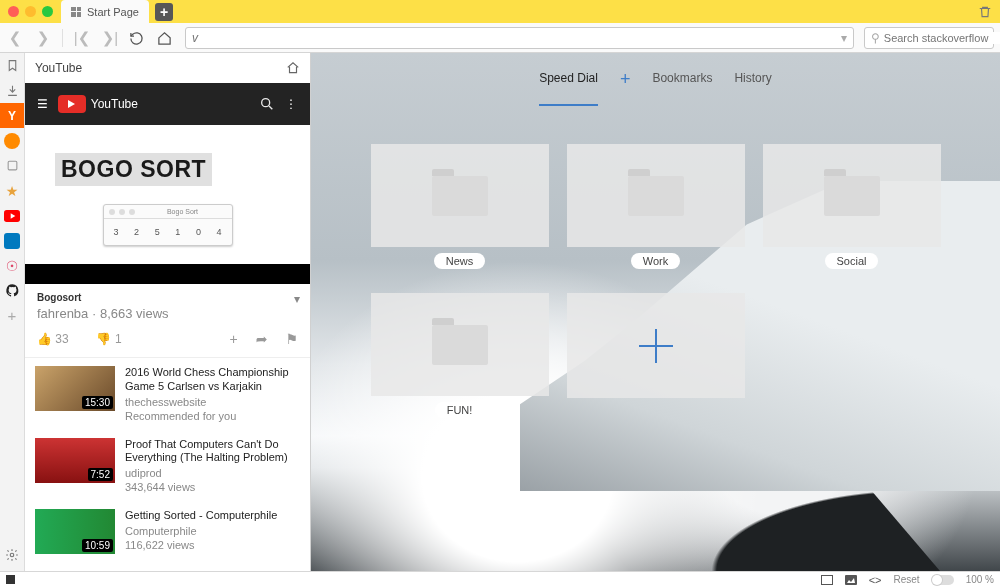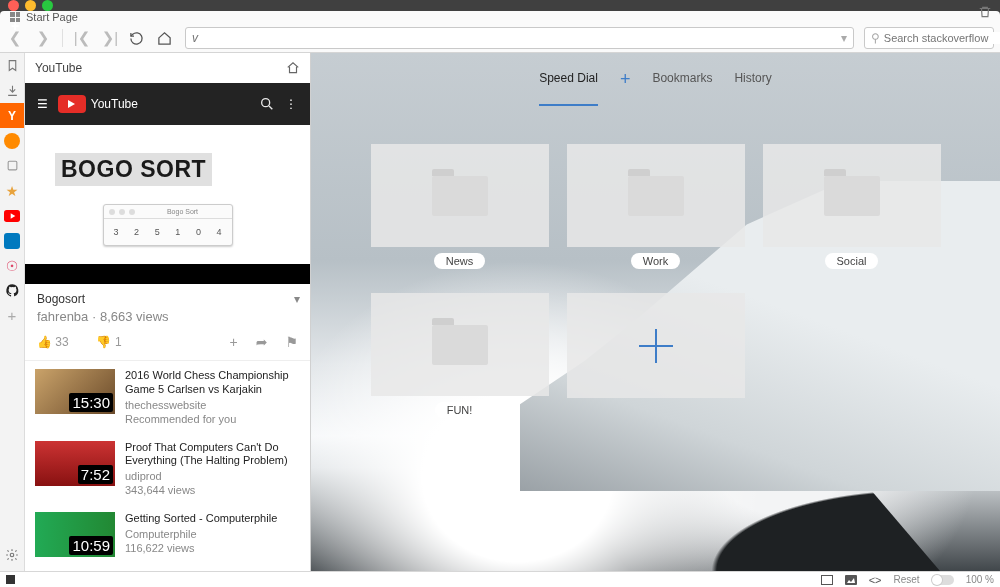--- a/index.html
+++ b/index.html
@@ -9,25 +9,24 @@
     width: 1000px;
     height: 587px;
     overflow: hidden;
     background: #dedede;
     color: #333;
   }
 
   
   .title-bar {
     height: 23px;
-    background: #404040;
+    background: #fde047;
     display: flex;
     align-items: stretch;
     position: relative;
-    flex-direction: column;
   }
   .window-buttons {
     display: flex;
     align-items: center;
     gap: 6px;
     padding: 0 8px;
   }
   .wbtn { width: 11px; height: 11px; border-radius: 50%; }
   .wbtn.close { background:#ff5f57;} .wbtn.min{background:#febc2e;} .wbtn.max{background:#28c840;}
   .tab {
@@ -125,29 +124,29 @@
     margin:18px auto 0;width:130px;border:1px solid #ccc;border-radius:3px;background:#fbfbfb;
     box-shadow:0 1px 2px rgba(0,0,0,.2);
   }
   .bogo-head{display:flex;align-items:center;gap:4px;padding:3px 5px;border-bottom:1px solid #ddd;}
   .bogo-head .d{width:6px;height:6px;border-radius:50%;background:#ddd;}
   .bogo-head-title{flex:1;text-align:center;font-size:7px;color:#888;}
   .bogo-nums{display:flex;justify-content:space-between;font-size:9px;color:#555;padding:8px 10px;}
   .black-strip{height:20px;background:#000;}
 
   .video-meta{padding:8px 12px 10px;border-bottom:1px solid #eee;position:relative;}
-  .video-meta h2{font-size:12px;font-weight:400;}
+  .video-meta h2{font-size:10px;font-weight:700;}
   .video-meta .sub{color:#888;font-size:13px;margin-top:3px;}
   .video-actions{display:flex;align-items:center;gap:28px;color:#999;font-size:12px;margin-top:10px;}
   .video-actions .right{flex:1;display:flex;justify-content:flex-end;gap:18px;font-size:14px;}
   .chev{position:absolute;right:10px;top:8px;color:#888;}
 
   .reco-list{flex:1;overflow:hidden;}
   .reco{display:flex;gap:10px;padding:8px 10px;}
-  .thumb{width:80px;height:45px;background:#888;position:relative;font-size:15px;color:#fff;}
+  .thumb{width:80px;height:45px;background:#888;position:relative;font-size:10px;color:#fff;}
   .thumb .dur{position:absolute;right:2px;bottom:2px;background:#000;padding:1px 3px;border-radius:2px;}
   .reco-info{flex:1;font-size:11px;}
   .reco-info .t{color:#222;line-height:1.25;}
   .reco-info .c{color:#888;margin-top:2px;}
 
   
   .speed-dial{
     flex:1;position:relative;overflow:hidden;
     background:linear-gradient(to bottom,#cfd6da 0%, #bfc7cc 35%, #e3e6e8 55%, #f6f8f9 75%, #34393c 100%);
   }

